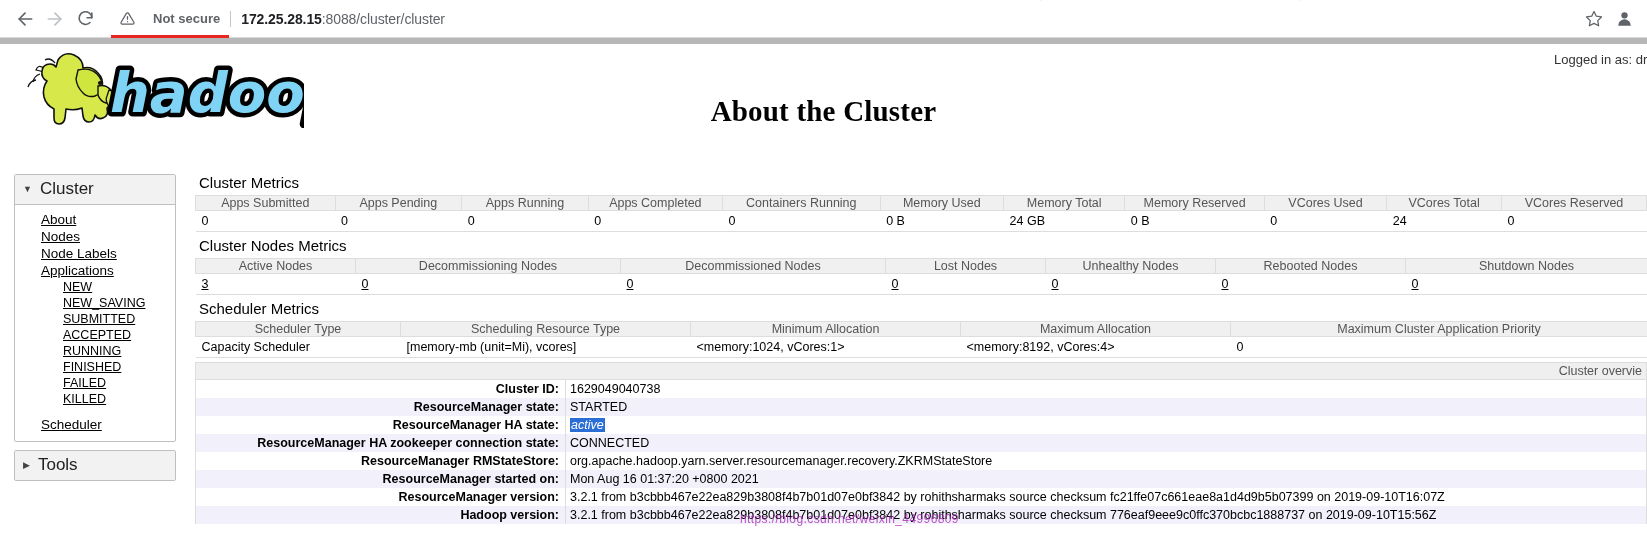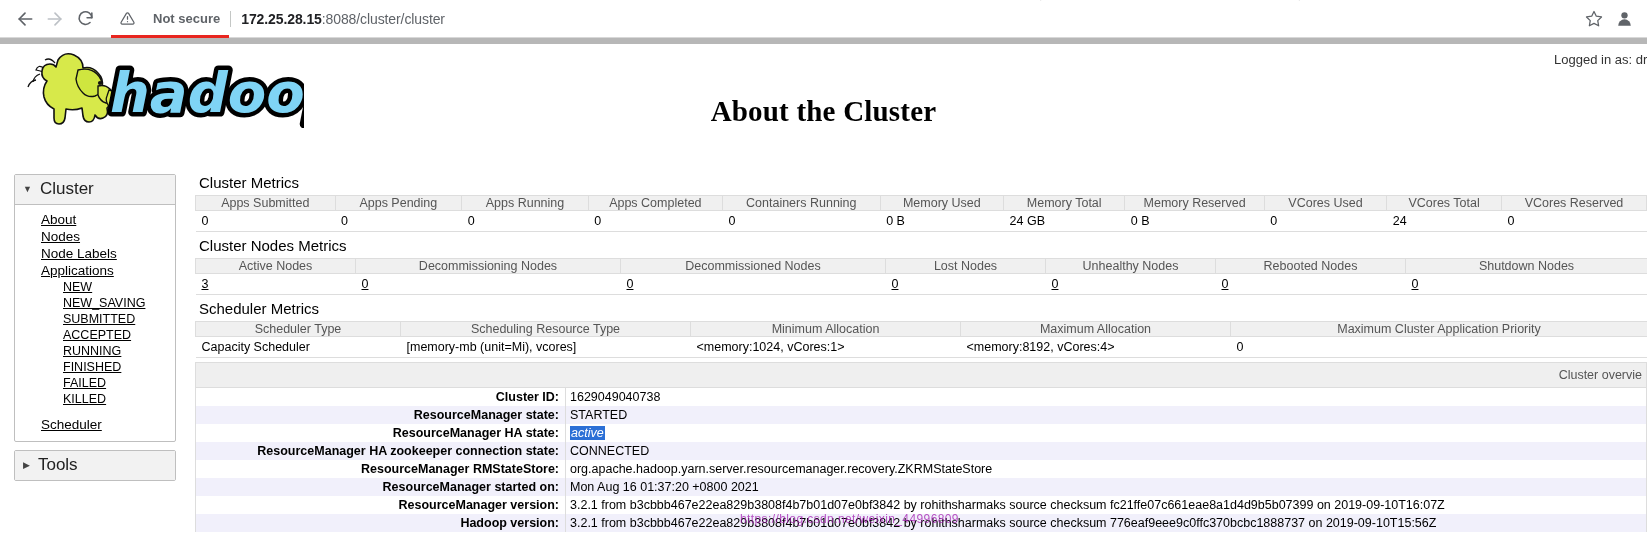--- a/index.html
+++ b/index.html
@@ -104,21 +104,21 @@
     color:#000; font-size:12.5px; white-space:nowrap; overflow:hidden;
     text-align:left;
   }
   table.metrics tr.datarow td { border-bottom:1px solid #ddd; }
   .lnk { color:#000; text-decoration:underline; cursor:pointer; }
 
   
   #detail-wrap { margin-top:4px; width:1452px; }
   table.detail { border-collapse:collapse; width:100%; font-size:12.5px; table-layout:fixed;}
   table.detail tr.hdr td {
-    background:#efefef; height:25px; border:1px solid #ddd; padding:0;
+    background:#efefef; height:17px; border:1px solid #ddd; padding:0;
     text-align:right; color:#555; padding-right:4px; font-size:12.5px;
   }
   table.detail td.k {
     text-align:right; font-weight:bold; padding:2px 6px 2px 0; white-space:nowrap;
     width:370px; color:#000;
   }
   table.detail td.v { text-align:left; padding:2px 0 2px 4px; color:#000; white-space:nowrap; overflow:hidden;}
   table.detail tr.alt td { background:#f1f0fb; }
   table.detail tr td { border-left:1px solid #ddd; border-right:1px solid #ddd; }
   .sel { background:#2b6fd6; color:#fff; padding:0 1px;font-style:italic; }

